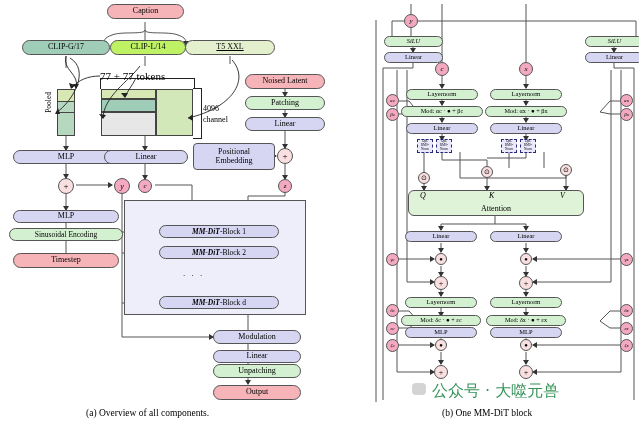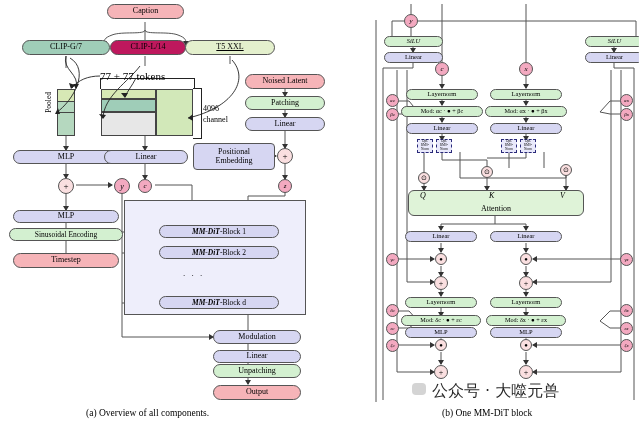--- a/index.html
+++ b/index.html
@@ -17,21 +17,21 @@
     box-sizing:border-box;
     line-height:1.05;
     z-index:4;
     white-space:nowrap;
   }
   .pink   {background:#f6b4b8;}
   .lav    {background:#d6d6f2;}
   .green  {background:#d3f0d0;}
   .greenl {background:#e4f0cd;}
   .teal   {background:#9fcdb8;}
-  .olive  {background:#be185d;}
+  .olive  {background:#bef264;}
   .attn   {background:#dff3d8;border-radius:6px;}
   .rect   {border-radius:4px;}
 
   .circ{
     position:absolute;border:1px solid #555;border-radius:50%;
     display:flex;align-items:center;justify-content:center;
     background:#f3a9c0;box-sizing:border-box;z-index:6;
     font-style:italic;
   }
   .circ.op{background:#fadfe0;font-style:normal;}
@@ -47,21 +47,21 @@
     font-size:3.4px;line-height:1.12;color:#111;z-index:5;box-sizing:border-box;
   }
 
   .lbl{position:absolute;z-index:7;white-space:nowrap;}
   .cap{position:absolute;font-size:9.5px;z-index:8;}
 
   .vert{writing-mode:vertical-rl;transform:rotate(180deg);}
 
   .brace{position:absolute;font-size:10px;z-index:6;color:#111;}
 
-  .wm{position:absolute;z-index:9;color:#000000;opacity:.85;
+  .wm{position:absolute;z-index:9;color:#15803d;opacity:.85;
       font-family:"DejaVu Sans",sans-serif;}
   .wmicon{position:absolute;z-index:9;width:14px;height:12px;border-radius:4px;
       background:#c9c9c9;opacity:.8;}
 
   svg.curve{position:absolute;left:0;top:0;width:639px;height:424px;z-index:5;pointer-events:none;}
   svg.edges{position:absolute;left:0;top:0;width:639px;height:424px;z-index:1;pointer-events:none;}
 </style>
 </head>
 <body>
 
@@ -165,21 +165,21 @@
       <polygon points="55,114 58,108 60,114"></polygon>
       <polygon points="103,119 99,114 106,115"></polygon>
       <polygon points="188,118 193,114 193,121"></polygon>
       <polygon points="125,98 121,93 128,93"></polygon>
       <polygon points="71,89 69,83 75,85"></polygon>
     </g>
   </svg>
 
   <div class="node pink" style="left:107px;top:4px;width:77px;height:15px;font-size:8px;">Caption</div>
 
-  <div class="node teal" style="left:22px;top:40px;width:88px;height:15px;font-size:8px;">CLIP-G/7</div>
+  <div class="node teal" style="left:22px;top:40px;width:88px;height:15px;font-size:8px;">CLIP-G/17</div>
   <div class="node olive" style="left:110px;top:40px;width:76px;height:15px;font-size:8px;">CLIP-L/14</div>
   <div class="node greenl" style="left:185px;top:40px;width:90px;height:15px;font-size:8px;text-decoration:underline;">T5 XXL</div>
 
   <div class="lbl" style="left:100px;top:70px;font-size:11px;">77 + 77 tokens</div>
 
   <div class="plainbox" style="left:57px;top:89px;width:18px;height:47px;background:#b5d8bf;"></div>
   <div class="plainbox" style="left:57px;top:89px;width:18px;height:13px;background:#d7e8b5;border-bottom:1px solid #444;"></div>
   <div class="plainbox" style="left:57px;top:112px;width:18px;height:0;border:0;border-top:1px solid #444;"></div>
   <div class="lbl vert" style="left:44px;top:92px;font-size:7.5px;">Pooled</div>
 

